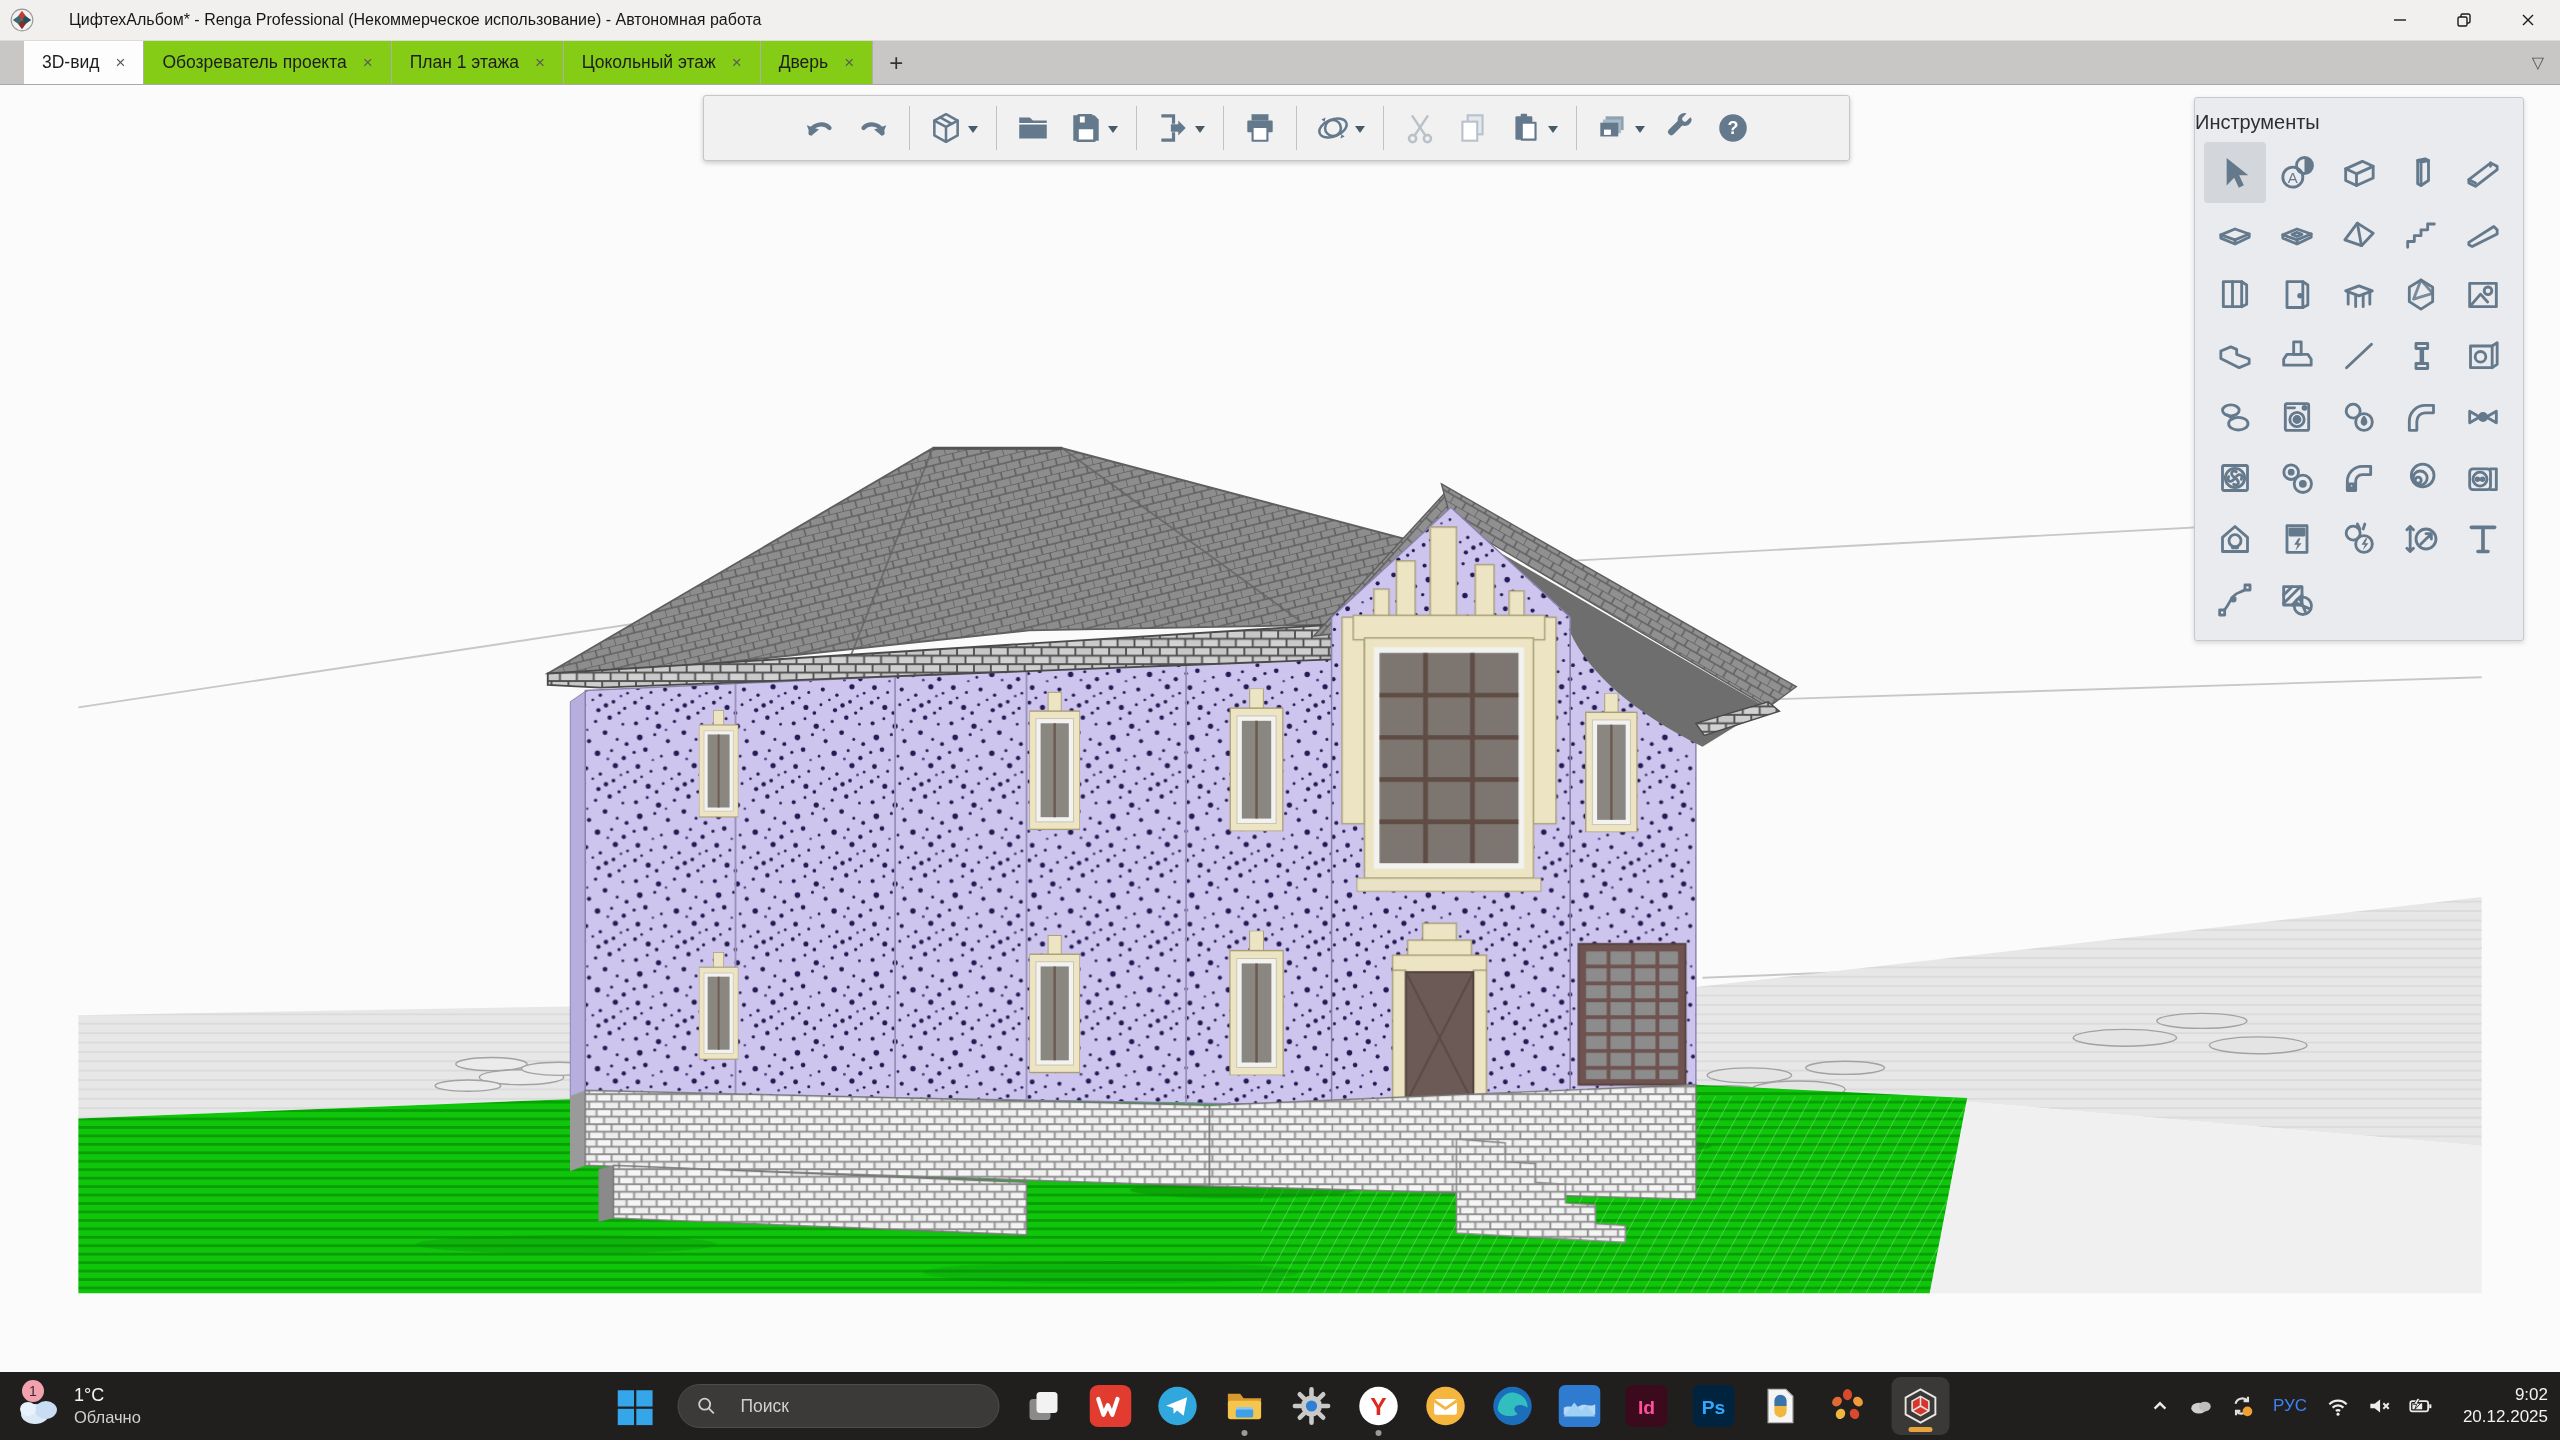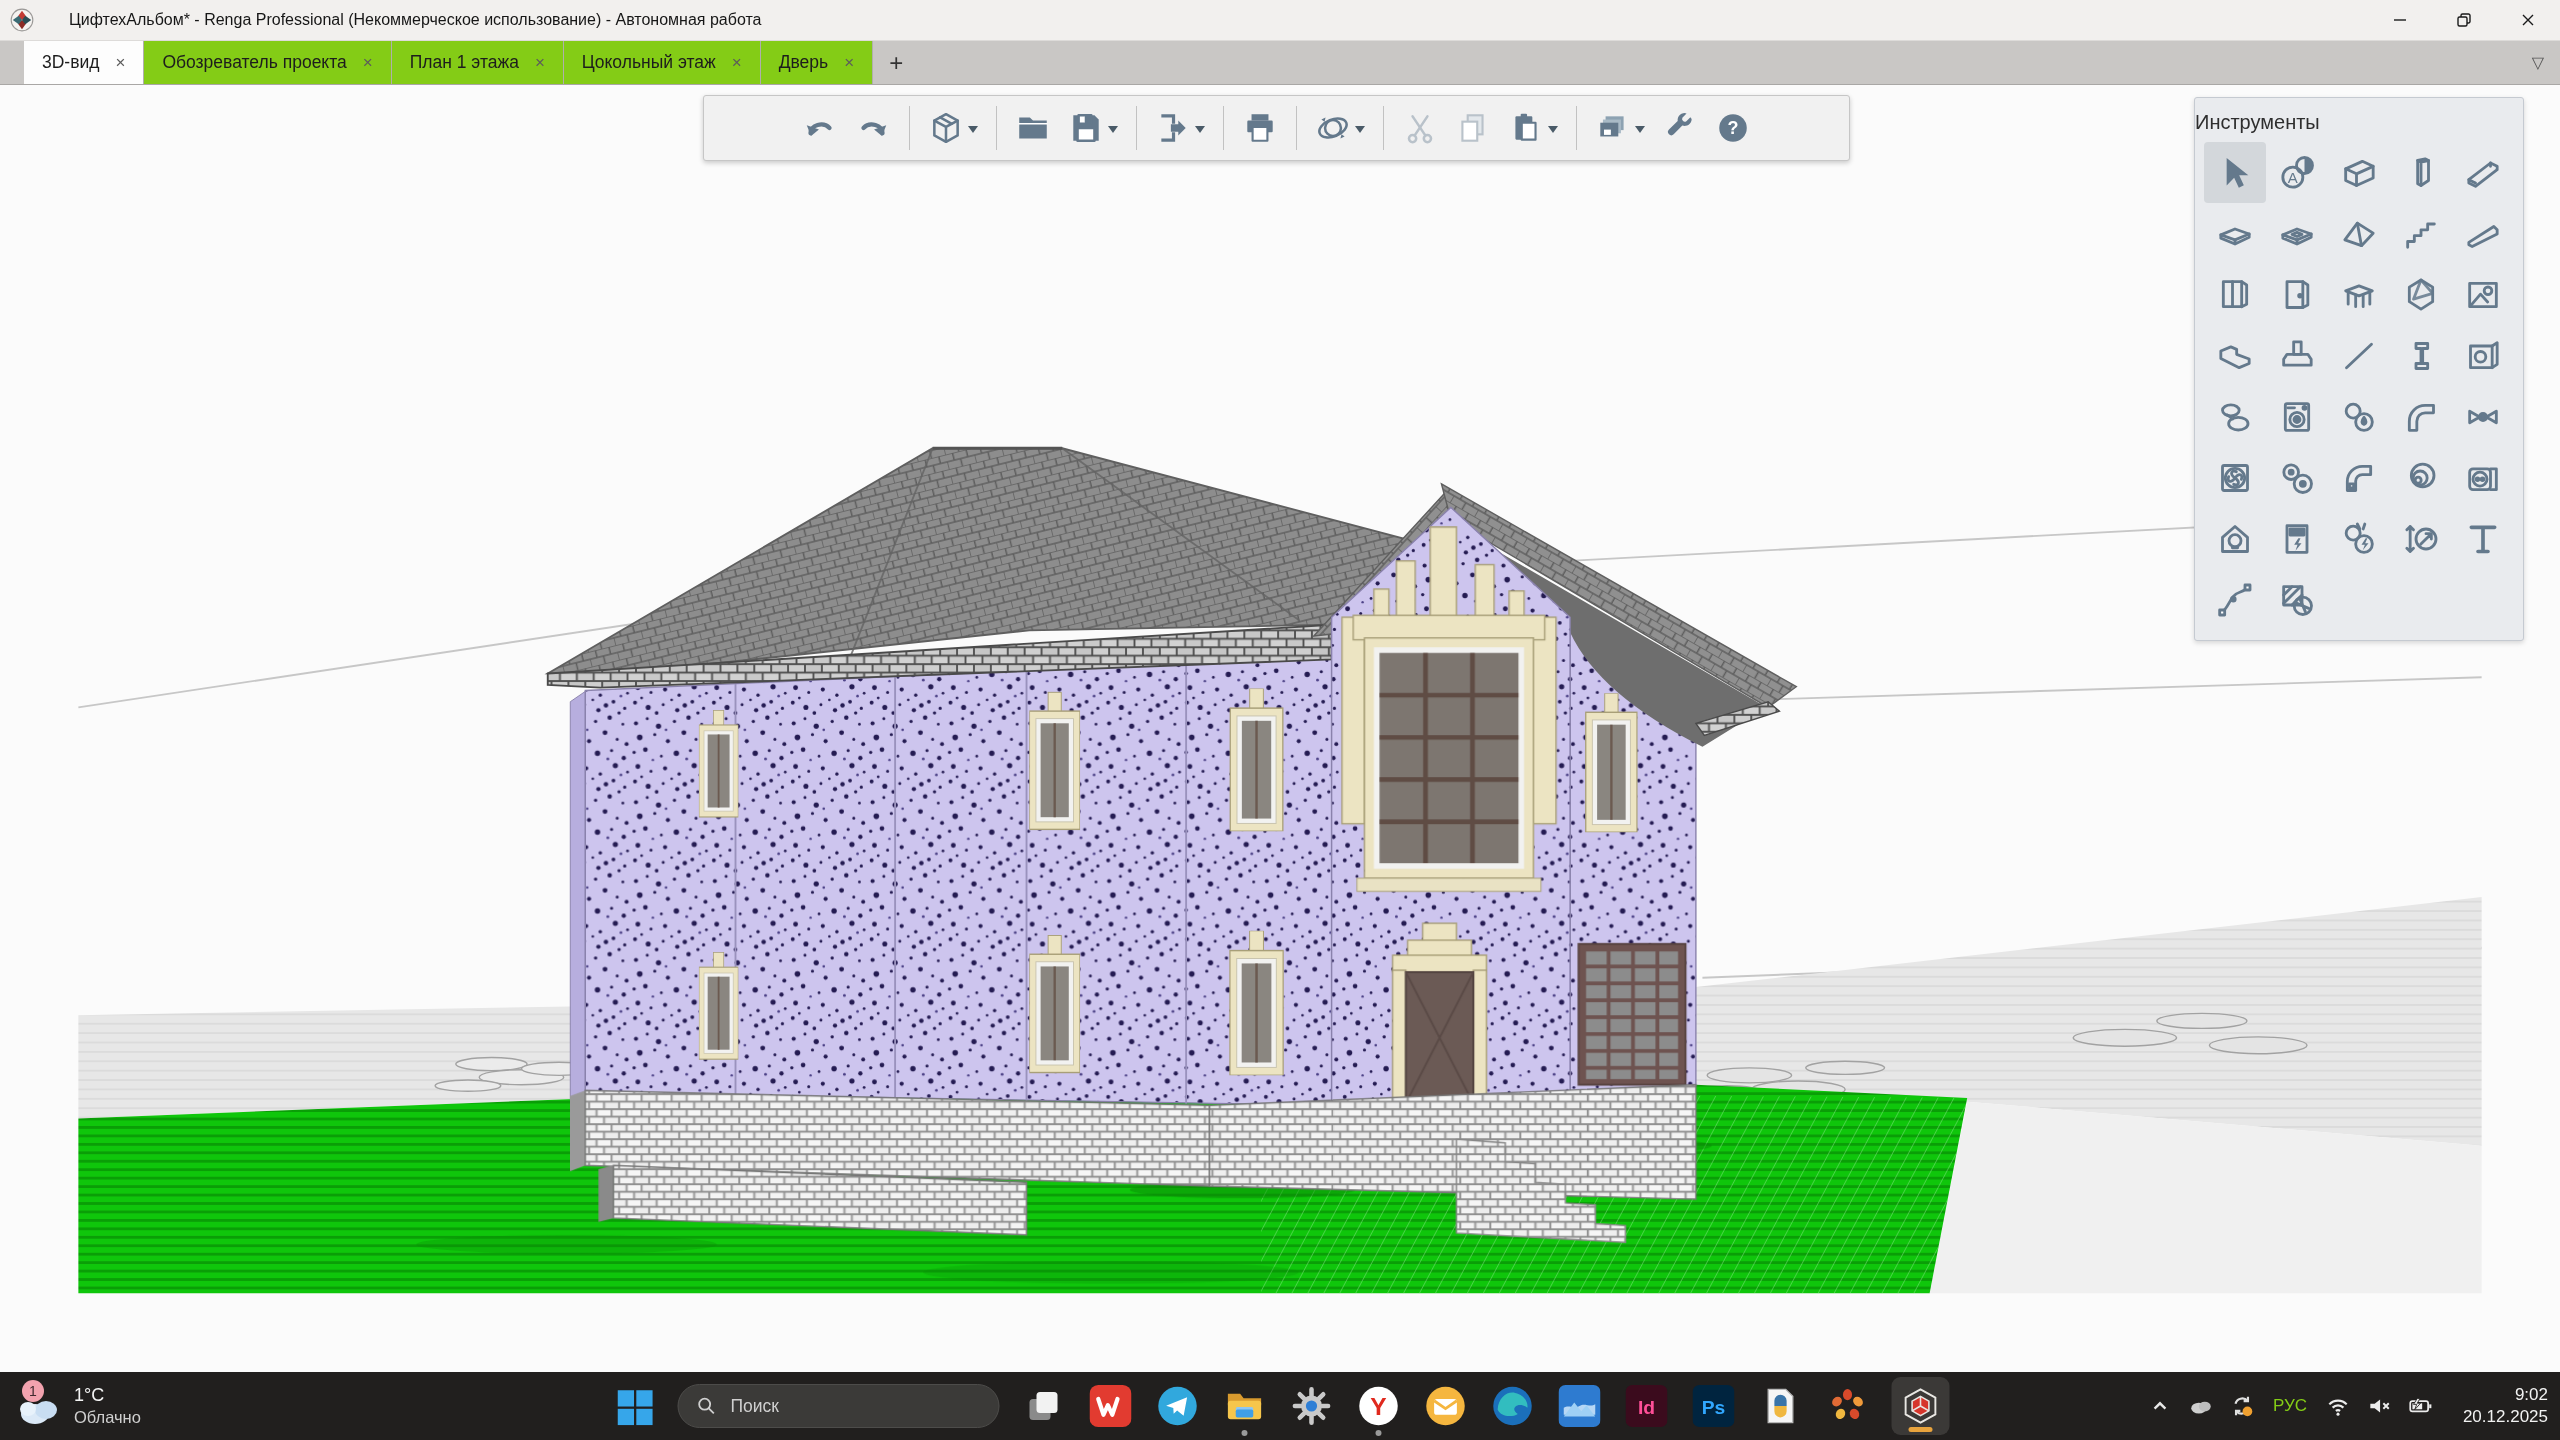--- a/index.html
+++ b/index.html
@@ -55,25 +55,25 @@
   .tb-center{position:absolute;left:50%;top:0;height:100%;transform:translateX(-50%);
     display:flex;align-items:center;gap:21px;}
   .app{position:relative;width:46px;height:46px;display:flex;align-items:center;justify-content:center;}
   .app svg{width:42px;height:42px;}
   .app .run-dot{position:absolute;bottom:-7px;left:50%;transform:translateX(-50%);
     width:6px;height:6px;border-radius:3px;background:#9a9a9a;}
   .app.active-app{width:58px;height:58px;background:#3b3937;border-radius:9px;}
   .app.active-app .active-bar{position:absolute;bottom:3px;left:50%;transform:translateX(-50%);
     width:24px;height:5px;border-radius:3px;background:#e8a33d;}
   .search{width:322px;height:44px;border-radius:22px;background:#3b3a38;border:1px solid #4d4c4a;
-    box-sizing:border-box;display:flex;align-items:center;gap:13px;padding:4px 17px;}
+    box-sizing:border-box;display:flex;align-items:center;gap:23px;padding:4px 17px;}
   .search-label{color:#cfcfcf;font-size:17.5px;}
   .tray{position:absolute;right:12px;top:0;height:100%;display:flex;align-items:center;gap:15px;}
   .tray svg{width:26px;height:26px;}
-  .tray-lang{font-size:17px;color:#84cc16;padding:0 3px;}
+  .tray-lang{font-size:17px;color:#3b82f6;padding:0 3px;}
   .clock{text-align:right;font-size:17px;line-height:1.3;color:#f2f2f2;min-width:100px;}
 </style>
 </head>
 <body>
 
 <div class="titlebar">
   <svg class="app-logo" viewBox="0 0 24 24">
     <circle cx="12" cy="12" r="10" fill="#f5f3f1" stroke="#9a9896"></circle>
     <path d="M12 3.5 L16 9 L12 12 L8 9 Z" fill="#c23b34"></path>
     <path d="M12 20.5 L8 15 L12 12 L16 15 Z" fill="#8c2b26"></path>

